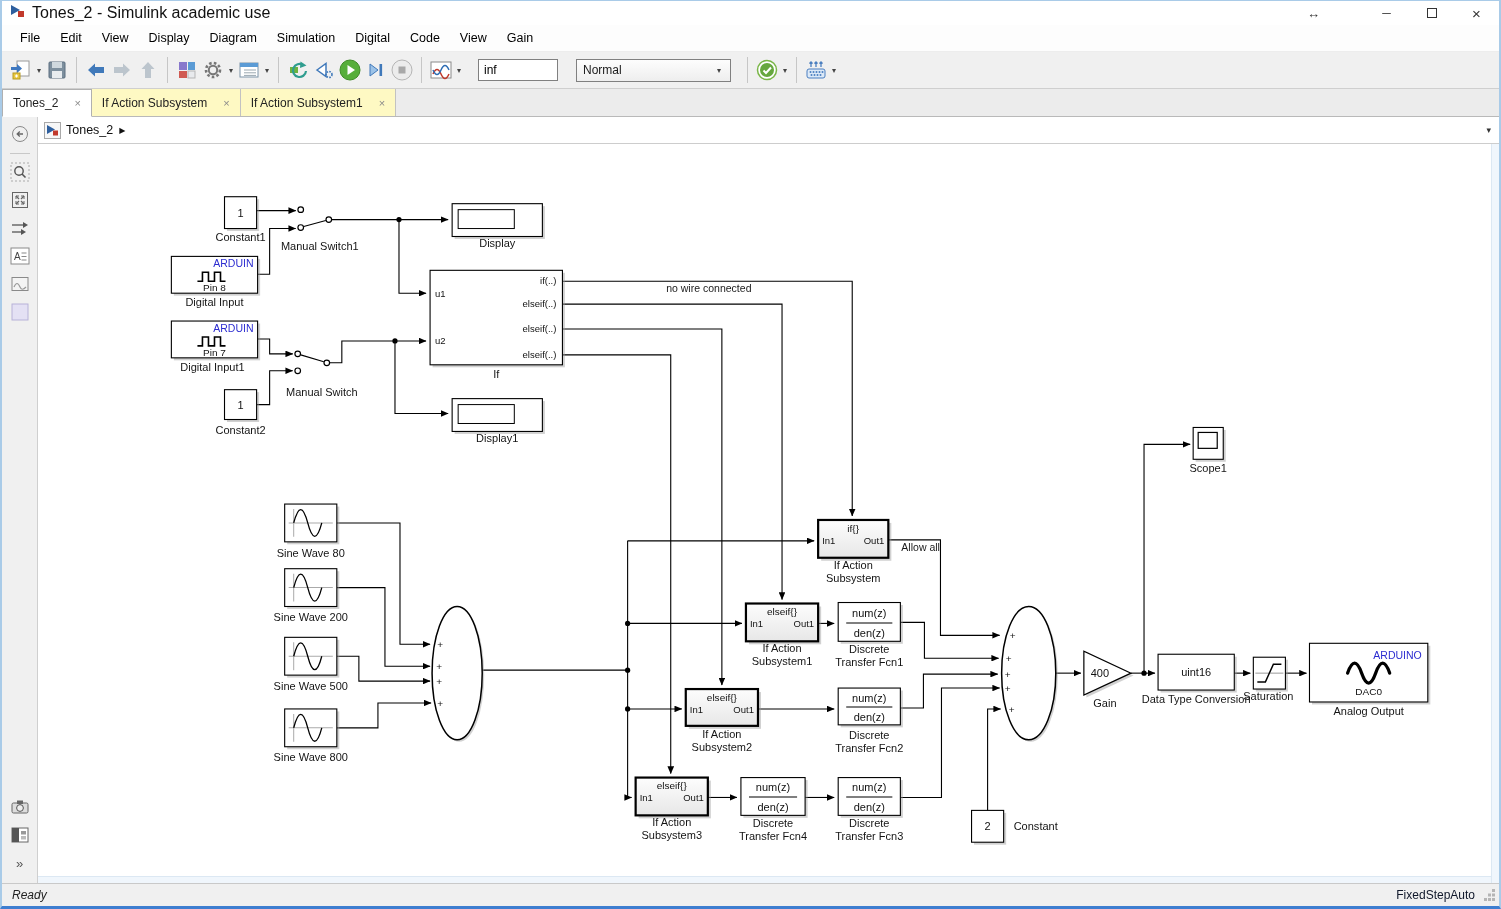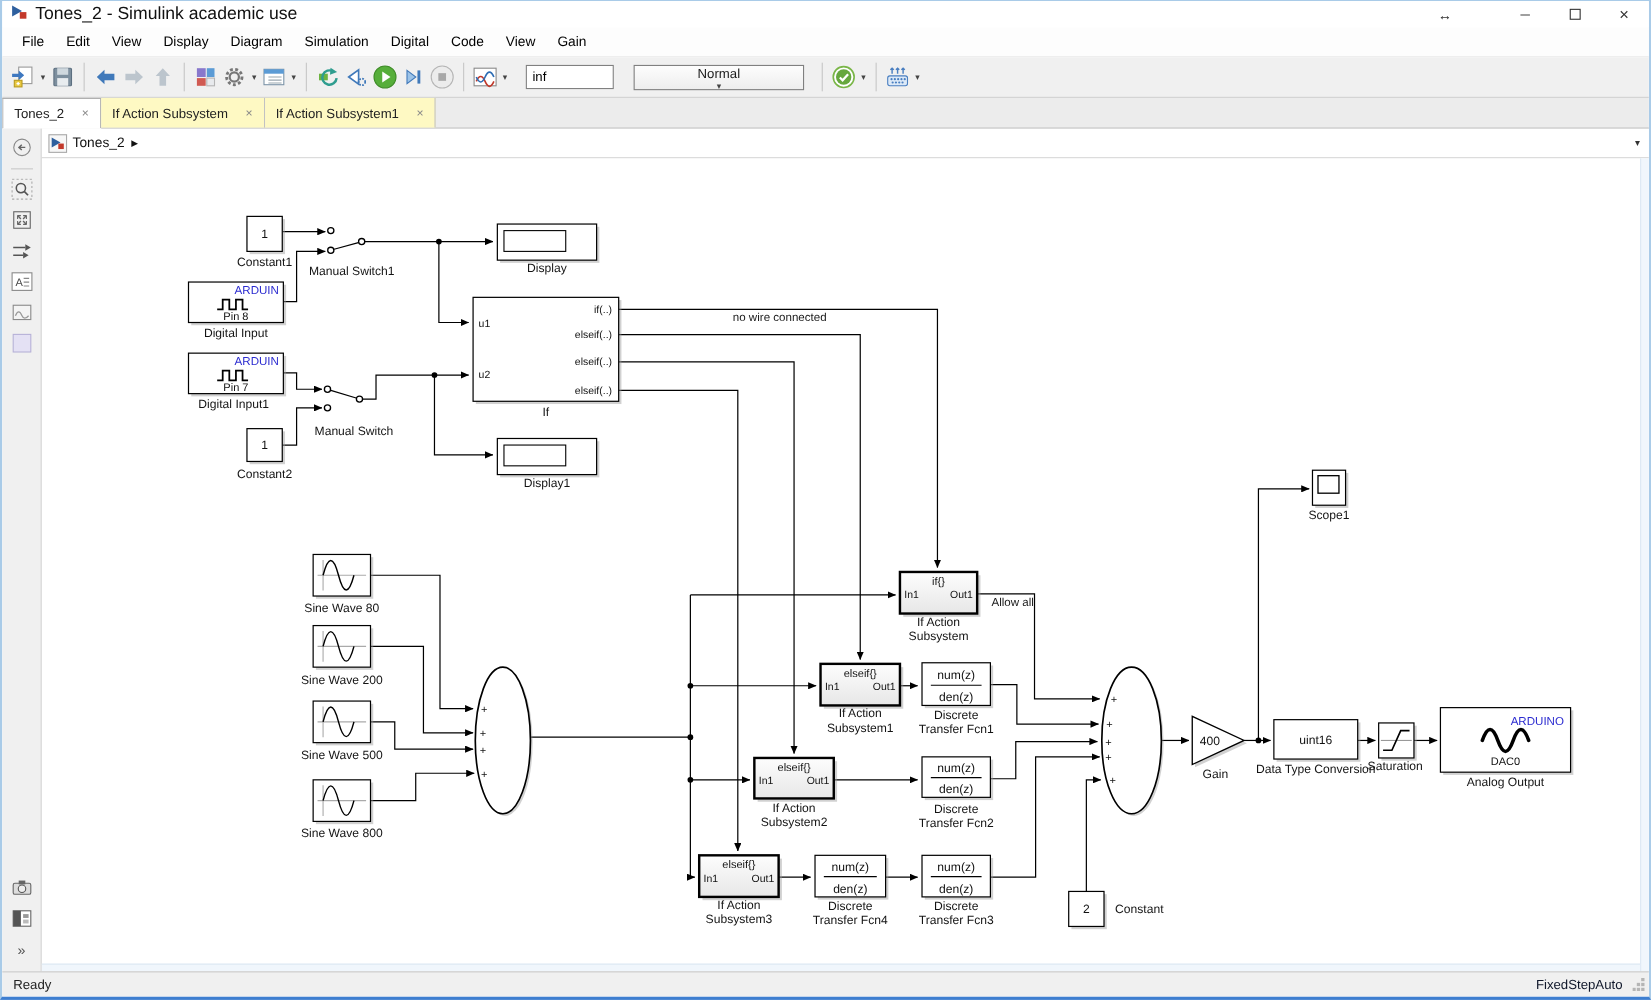--- a/index.html
+++ b/index.html
@@ -20,21 +20,21 @@
   
   .menubar { height:27px; display:flex; align-items:center; background:#fdfdfd; padding-left:8px; border-bottom:1px solid #ededed; }
   .menuitem { padding:0 10px; font-size:12.5px; color:#000000; height:100%; display:flex; align-items:center;text-align:center; }
   
   .toolbar { height:37px; background:#f0f0f0; border-bottom:1px solid #cfcfcf; display:flex; align-items:center; padding-left:6px; }
   .tbicon { width:26px; height:26px; display:flex; align-items:center; justify-content:center; border-radius:2px; }
   .caret { font-size:8px; color:#444; width:10px; text-align:center; }
   .tbsep { width:1px; height:26px; background:#c6c6c6; margin:0 6px; }
   .tbinput { width:80px; height:22px; border:1px solid #808080; background:#fff; font:12px "Liberation Sans",sans-serif; padding:1px 5px; margin-left:14px; }
   .tbselect { width:155px; height:23px; border:1px solid #808080; background:linear-gradient(#fdfdfd,#eee); margin-left:18px;
-              display:flex; align-items:center; justify-content:space-between; padding:0 6px; font-size:12px;flex-direction:column; }
+              display:flex; align-items:center; justify-content:space-between; padding:0 6px; font-size:12px; }
   
   .tabbar { height:28px; background:#ececec; display:flex; align-items:flex-end; border-bottom:1px solid #b9b9b9; }
   .tab { height:27px; display:flex; align-items:center; padding:0 10px; font-size:12px; color:#222; border-right:1px solid #c2c2c2; background:#fef9c3; }
   .tab .tclose { margin-left:16px; color:#8a8a8a; font-size:11px; }
   .tab.active { background:#fff; border:1px solid #b0b0b0; border-bottom:1px solid #fff; margin-bottom:-1px; height:28px; }
   
   .main { position:absolute; top:116px; left:0; right:0; bottom:23px; display:flex; }
   .palette { width:36px; background:#f0f0f0; border-right:1px solid #cfcfcf; display:flex; flex-direction:column; align-items:center; padding-top:5px; position:relative; }
   .palicon { width:24px; height:24px; display:flex; align-items:center; justify-content:center; margin-bottom:4px; }
   .palsep { width:20px; height:1px; background:#c8c8c8; margin:3px 0 6px 0; }
@@ -45,21 +45,21 @@
   .crumbicon { width:17px; height:17px; border:1px solid #a9a9a9; background:#f7f7f7; display:flex; align-items:center; justify-content:center; }
   .crumbtext { font-size:12.5px; margin-left:5px; color:#111; }
   .crumbarrow { font-size:8px; margin-left:6px; color:#111; }
   .crumbcaret { position:absolute; right:8px; font-size:9px; color:#333; }
   .canvas { flex:1; background:#fff; position:relative; }
   .canvas svg.diagram { position:absolute; inset:0; }
   .scrollv { position:absolute; top:0; bottom:0; right:0; width:8px; background:#f0f6fc; border-left:1px solid #dce8f3; }
   .scrollh { position:absolute; left:0; right:8px; bottom:0; height:7px; background:#f0f6fc; border-top:1px solid #dce8f3; }
   
   .statusbar { position:absolute; left:0; right:0; bottom:0; height:23px; background:#f0f0f0; border-top:1px solid #c9c9c9; font-size:12px; color:#222; }
-  .status-left { position:absolute; left:10px; top:4px; }
+  .status-left { position:absolute; left:10px; top:4px;font-style:italic; }
   .status-center { position:absolute; left:50%; transform:translateX(-50%); top:21px;font-weight:bold; }
   .status-right { position:absolute; right:24px; top:4px; color:#0f172a; }
   .grip { position:absolute; right:3px; bottom:2px; }
   
   .lbl  { font:11px "Liberation Sans",sans-serif; fill:#141414; text-anchor:middle; }
   .lbls { font:11px "Liberation Sans",sans-serif; fill:#141414; text-anchor:start; }
   .port { font:9.5px "Liberation Sans",sans-serif; fill:#111; text-anchor:start; }
   .porte{ font:9.5px "Liberation Sans",sans-serif; fill:#111; text-anchor:end; }
   .tagt { font:10px "Liberation Sans",sans-serif; fill:#111; text-anchor:middle; }
   .inner{ font:11px "Liberation Sans",sans-serif; fill:#111; text-anchor:middle; }

